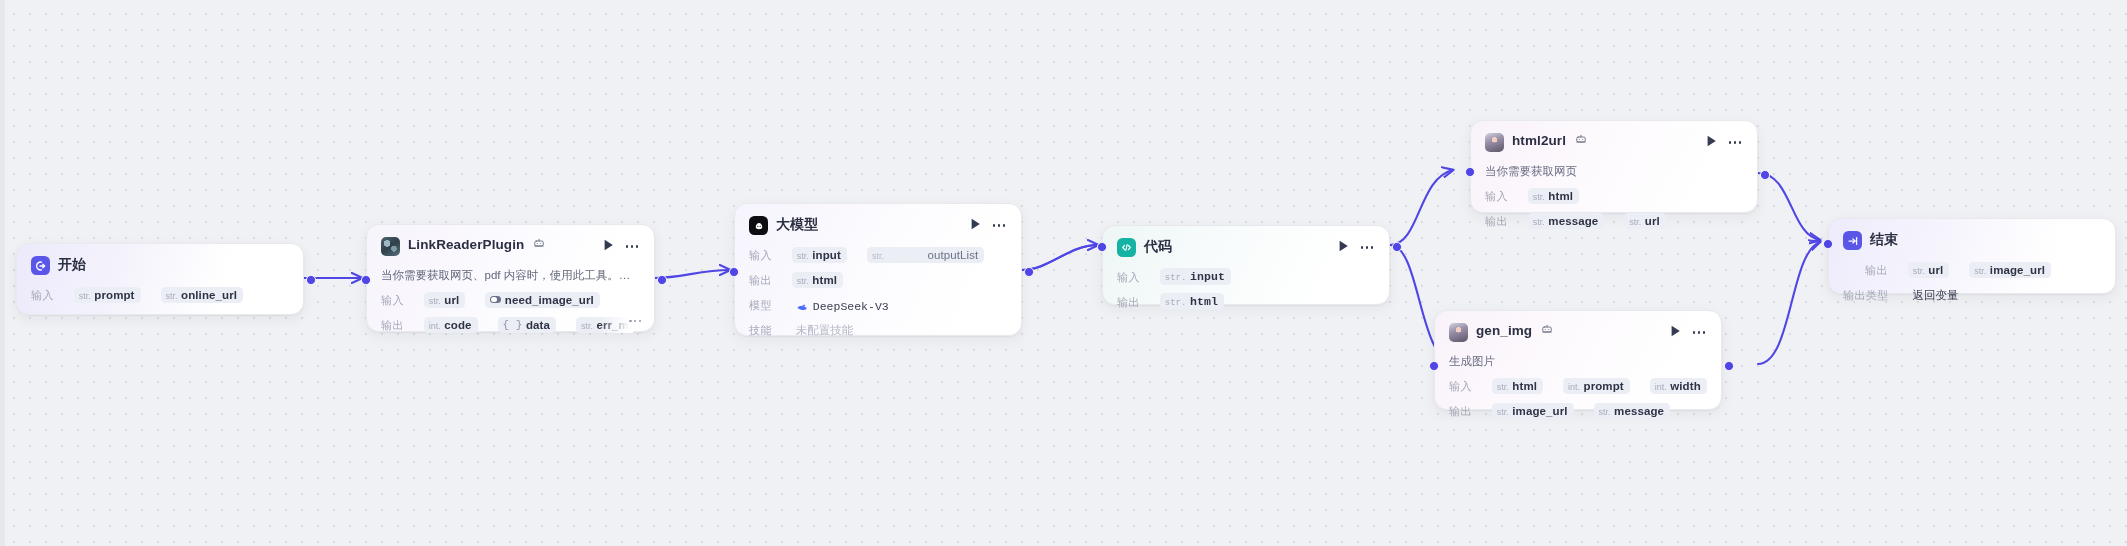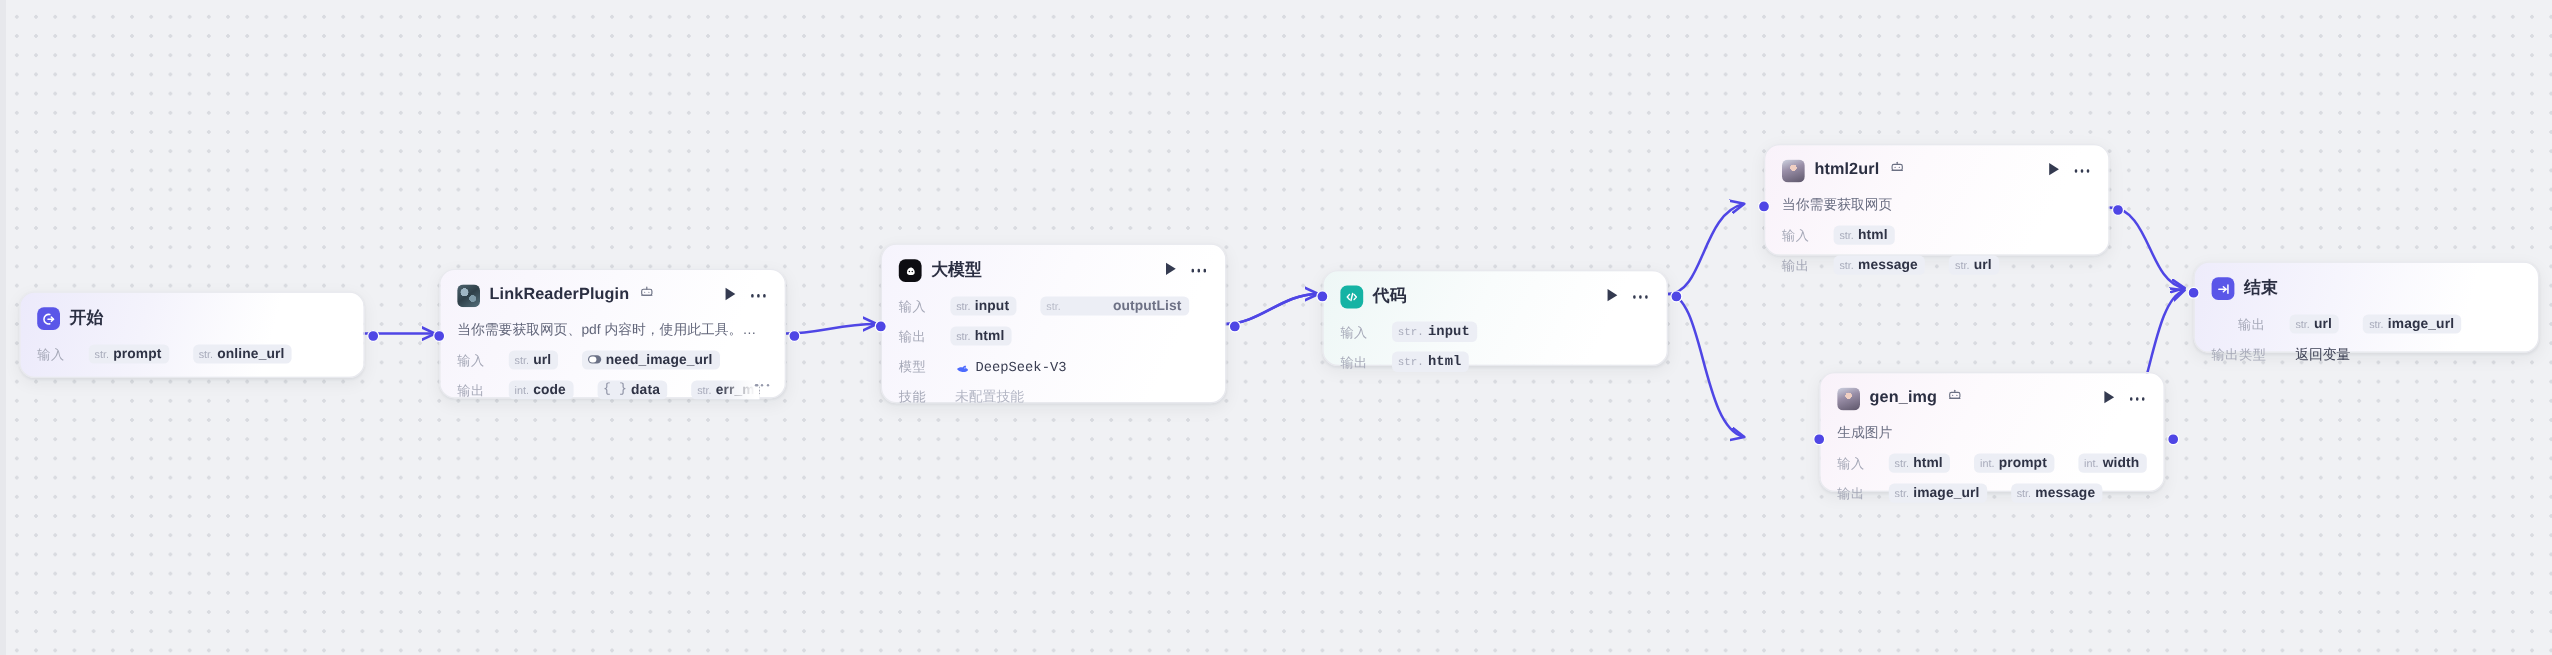--- a/index.html
+++ b/index.html
@@ -182,21 +182,21 @@
     color: #a8abbb;
     font-weight: 400;
   }
   .chip .n {
     font-size: 11.5px;
     color: #2f3346;
     font-weight: 600;
     letter-spacing: .1px;
   }
   .chip.faded { position: relative; }
-  .chip.faded .n { color: #6d7185; font-weight: 700; padding-left: 40px; }
+  .chip.faded .n { color: #6d7185; font-weight: 400; padding-left: 40px; }
   .chip.faded .t { color: #b9bcc9; }
   .chip-toggle-ic {
     width: 11px; height: 7.5px;
     border-radius: 4px;
     background: #6b7186;
     position: relative;
     align-self: center;
     flex: 0 0 auto;
   }
   .chip-toggle-ic::after {
@@ -542,21 +542,21 @@
       </span>
       <span class="chip">
         <span class="t">str.</span>
         <span class="n">url</span>
       </span>
     </div>
     <span class="port" style="left:-6px; top:46px;"></span>
     <span class="port" style="left:289px; top:49px;"></span>
   </div>
 
-  <div class="node grad-pink" style="left:1516px; top:310px; width:288px; height:100px;">
+  <div class="node grad-pink" style="left:1434px; top:310px; width:288px; height:100px;">
     <div class="node-head">
       <span class="tile avatar"></span>
       <span class="node-title">gen_img</span>
       <span class="plugin-glyph">
         <svg width="12" height="12" viewBox="0 0 24 24" fill="none" stroke="currentColor" stroke-width="1.9" stroke-linecap="round" stroke-linejoin="round">
           <rect x="3.5" y="8" width="17" height="10" rx="3"></rect>
           <path d="M12 8 V4.5"></path>
             <path d="M8.5 13 h.01"></path>
             <path d="M15.5 13 h.01"></path>
           <path d="M3.5 18 h17"></path>

